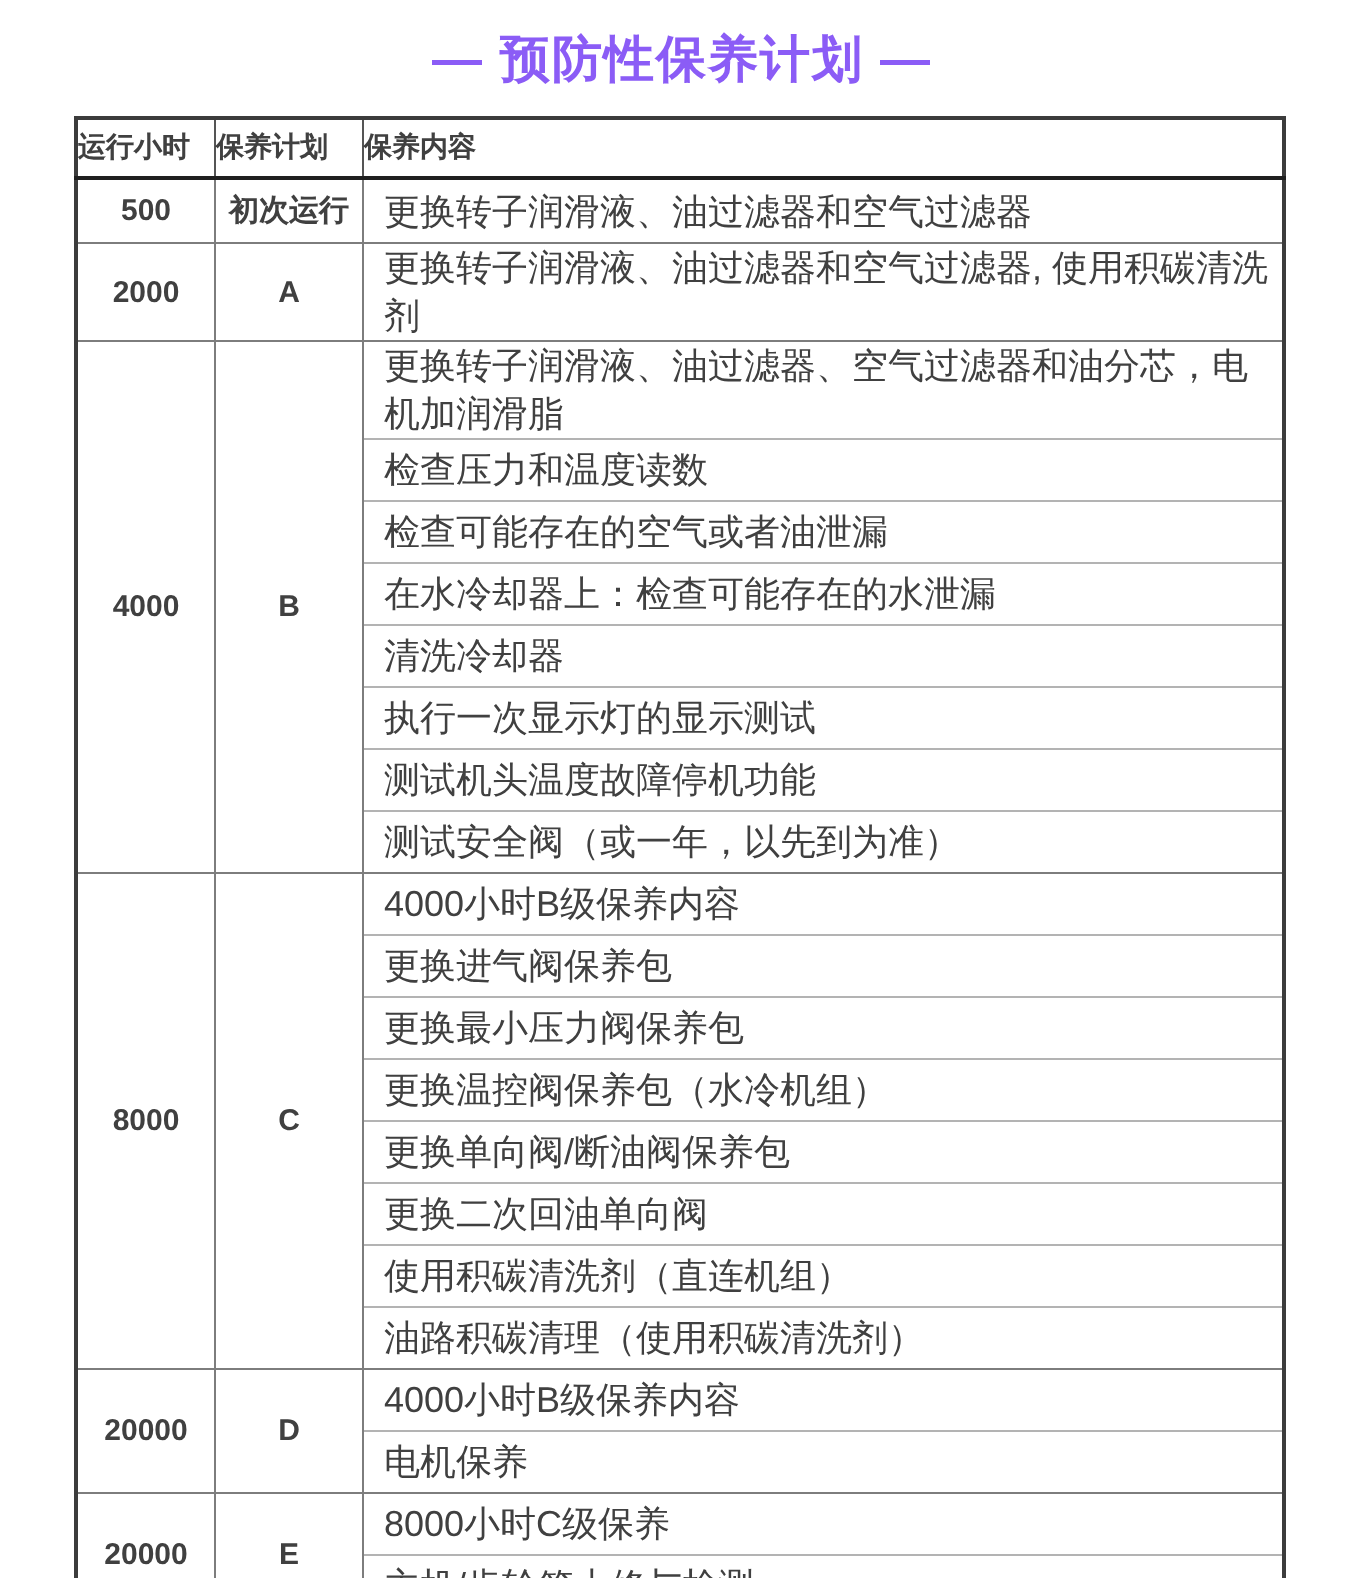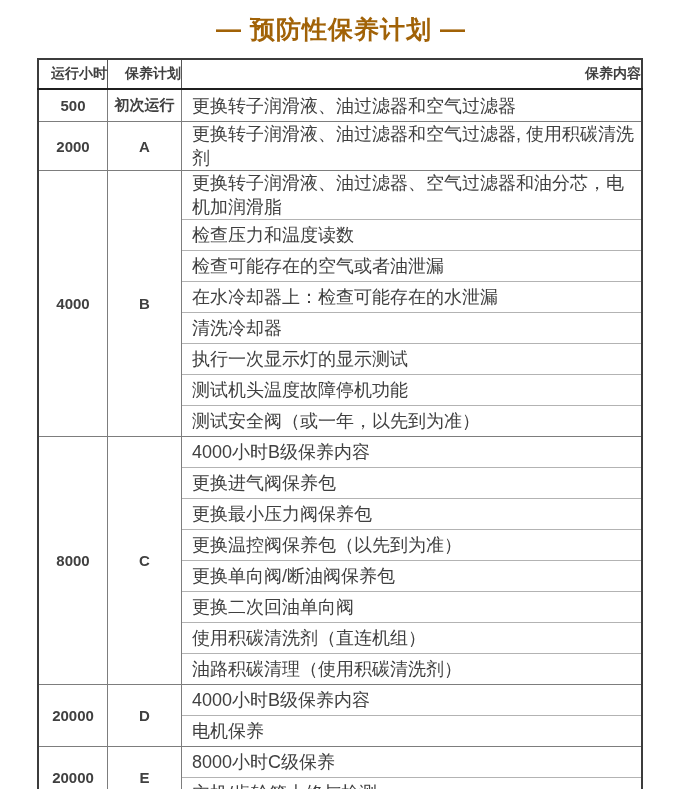--- a/index.html
+++ b/index.html
@@ -3,29 +3,29 @@
 <meta charset="utf-8">
 <style>
   html,body{margin:0;padding:0;}
   body{
     width:682px;height:789px;background:#ffffff;position:relative;
     font-family:"Liberation Sans","DejaVu Sans",sans-serif;
     color:#404040;overflow:hidden;
   }
   .page-title{
     margin:13px 0 12px 0;text-align:center;
-    font-size:25px;font-weight:bold;color:#a16207;letter-spacing:1px;
+    font-size:25px;font-weight:bold;color:#8b5cf6;letter-spacing:1px;
   }
   .table-wrap{position:relative;width:600px;margin-left:37px;}
   table.maint-table{
     width:600px;border-collapse:collapse;table-layout:fixed;
     border:2px solid #3c3c3c;color:#404040;
   }
   th{
-    height:28px;font-size:14px;font-weight:bold;text-align:right;
+    height:28px;font-size:14px;font-weight:bold;text-align:left;
     border-bottom:2px solid #1f1f1f;border-left:1px solid #555555;
     padding:0;color:#404040;
   }
   th:first-child{border-left:none;}
   .col-hours{width:68px;}
   .col-plan{width:73px;}
   .col-content{width:459px;}
   td{font-size:18px;padding:0;}
   td.hours-cell,td.plan-cell{
     text-align:center;font-weight:bold;font-size:15px;
@@ -98,21 +98,21 @@
           <td class="plan-cell" rowspan="8">C</td>
           <td class="content-cell">4000小时B级保养内容</td>
         </tr>
         <tr>
           <td class="content-cell">更换进气阀保养包</td>
         </tr>
         <tr>
           <td class="content-cell">更换最小压力阀保养包</td>
         </tr>
         <tr>
-          <td class="content-cell">更换温控阀保养包（以先到为准）</td>
+          <td class="content-cell">更换温控阀保养包（水冷机组）</td>
         </tr>
         <tr>
           <td class="content-cell">更换单向阀/断油阀保养包</td>
         </tr>
         <tr>
           <td class="content-cell">更换二次回油单向阀</td>
         </tr>
         <tr>
           <td class="content-cell">使用积碳清洗剂（直连机组）</td>
         </tr>

